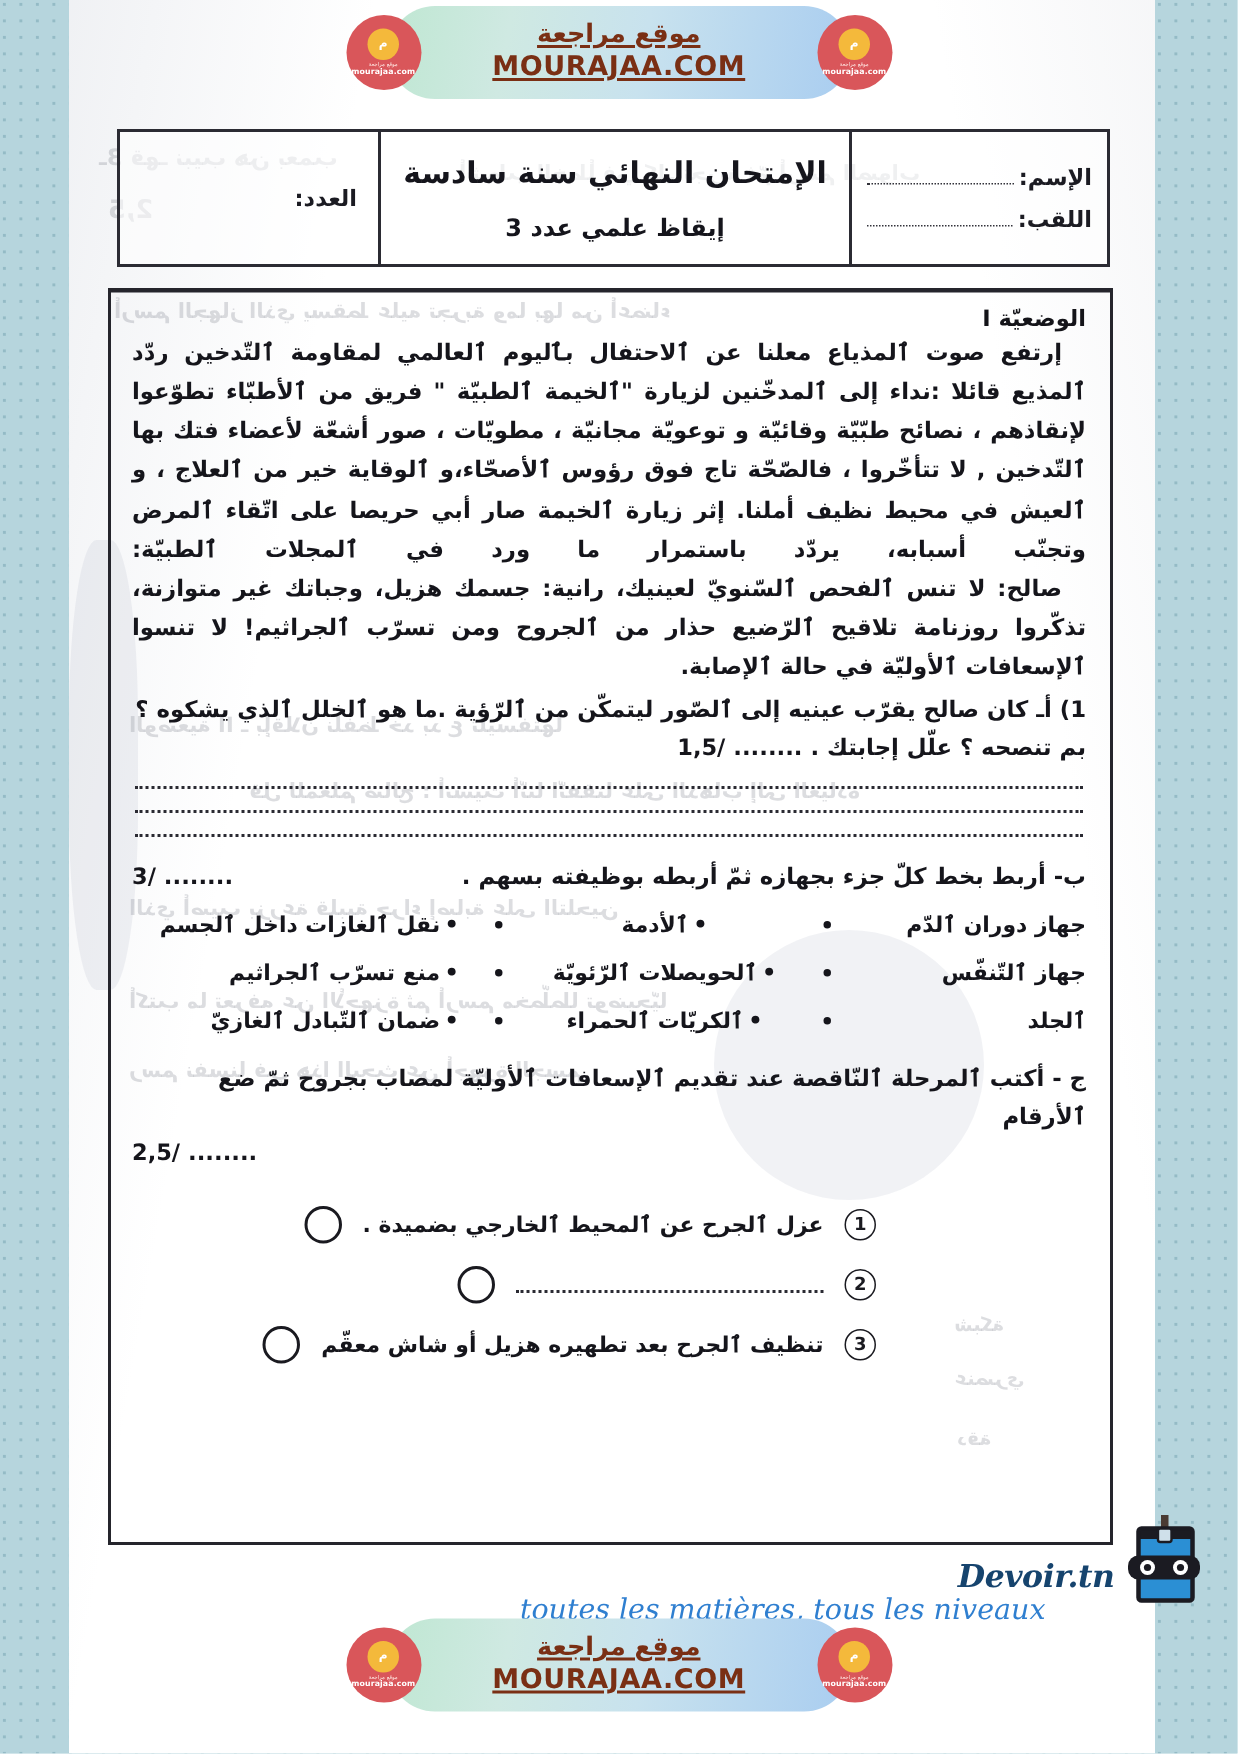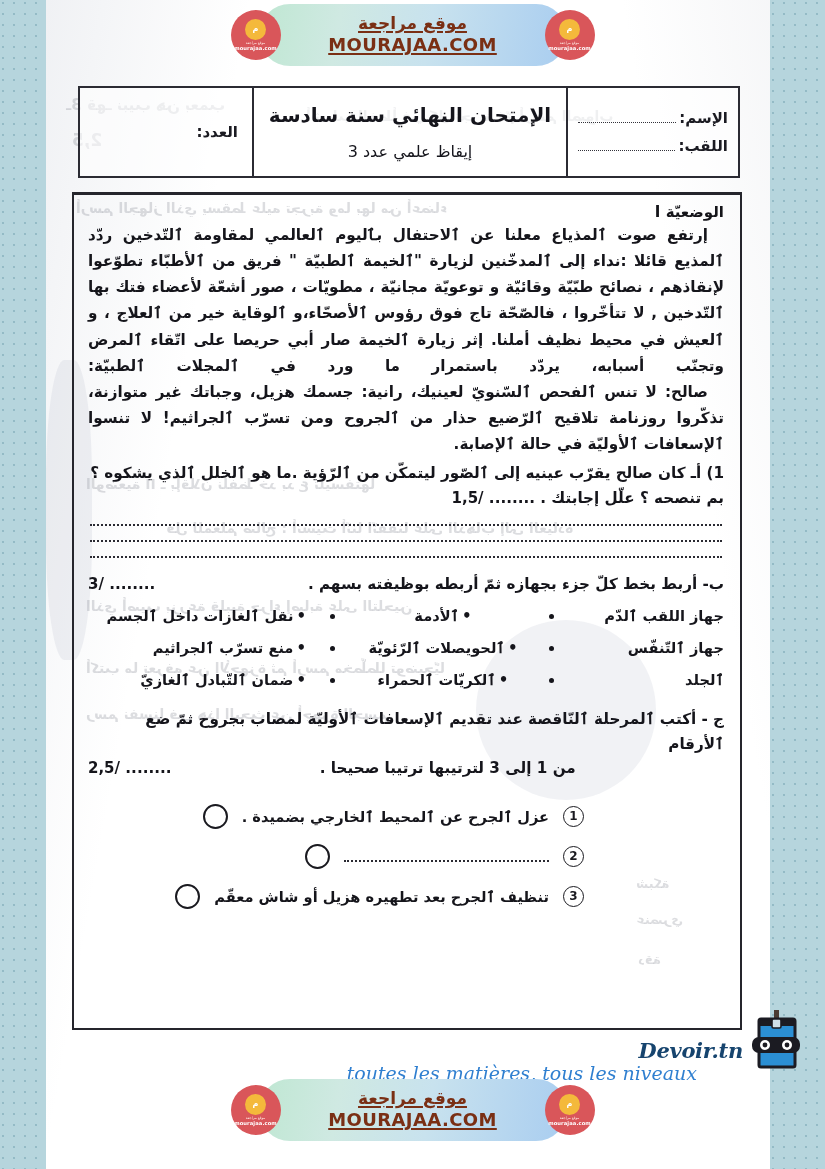--- a/index.html
+++ b/index.html
@@ -243,21 +243,21 @@
 
   .exam-title {
     font-size: 20px;
     font-weight: 700;
     color: #15151c;
     direction: rtl;
     white-space: nowrap;
   }
   .exam-sub {
     font-size: 16px;
-    font-weight: 400;
+    font-weight: 700;
     color: #15151c;
     direction: rtl;
     white-space: nowrap;
   }
 
   
   .content-frame {
     position: absolute;
     left: 26px;
     top: 192px;
@@ -499,21 +499,21 @@
       <span class="q-line">ب- أربط بخط كلّ جزء بجهازه ثمّ أربطه بوظيفته بسهم .</span>
       <span class="q-line">
         <span>........</span>
         <span class="score">3/</span>
       </span>
     </div>
 
     <div class="match">
 
       <div class="match-row">
-        <span class="m-col-a"><span class="m-text">جهاز اللقب ٱلدّم</span></span>
+        <span class="m-col-a"><span class="m-text">جهاز دوران ٱلدّم</span></span>
         <span class="m-bullet-a"><span class="dot"></span></span>
         <span class="m-col-b"><span class="m-text">ٱلأدمة</span></span>
         <span class="m-bullet-b"><span class="dot"></span></span>
         <span class="m-col-c"><span class="m-text">نقل ٱلغازات داخل ٱلجسم</span></span>
       </div>
 
       <div class="match-row">
         <span class="m-col-a"><span class="m-text">جهاز ٱلتّنفّس</span></span>
         <span class="m-bullet-a"><span class="dot"></span></span>
         <span class="m-col-b"><span class="m-text">ٱلحويصلات ٱلرّئويّة</span></span>
@@ -528,21 +528,20 @@
         <span class="m-bullet-b"><span class="dot"></span></span>
         <span class="m-col-c"><span class="m-text">ضمان ٱلتّبادل ٱلغازيّ</span></span>
       </div>
 
     </div>
 
     <div class="q-line" style="margin-top:18px;">ج - أكتب ٱلمرحلة ٱلنّاقصة عند تقديم ٱلإسعافات ٱلأوليّة لمصاب بجروح ثمّ ضع ٱلأرقام</div>
 
     <div class="row-flex">
       <span style="flex:1;"></span>
-      <span class="q-line">من 1 إلى 3 لترتيبها ترتيبا صحيحا .</span>
       <span style="flex:1;"></span>
       <span class="q-line">
         <span>........</span>
         <span class="score">2,5/</span>
       </span>
     </div>
 
     <div class="order-list">
 
       <div class="order-row">

